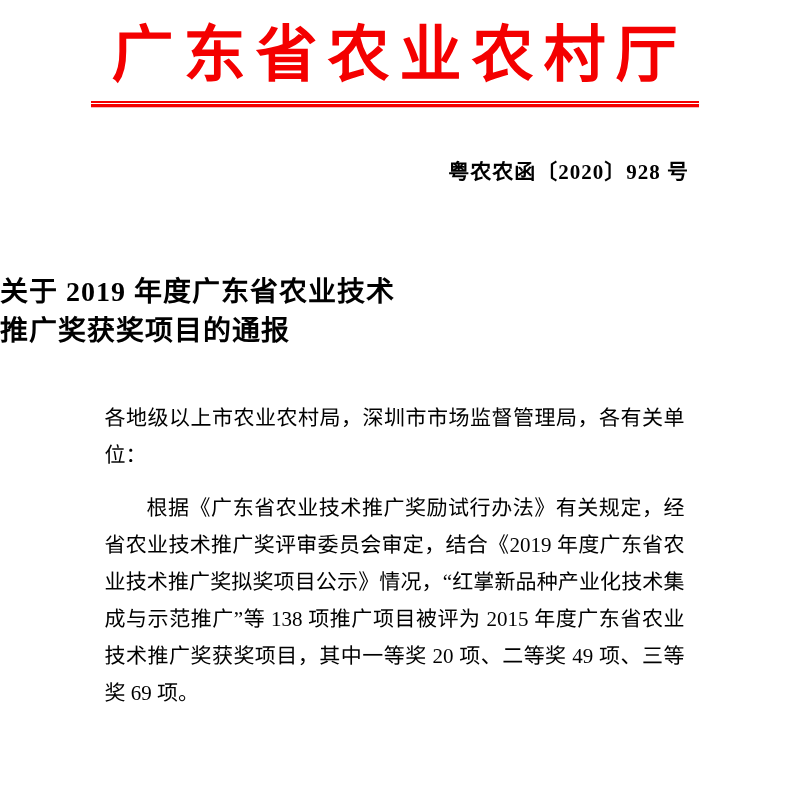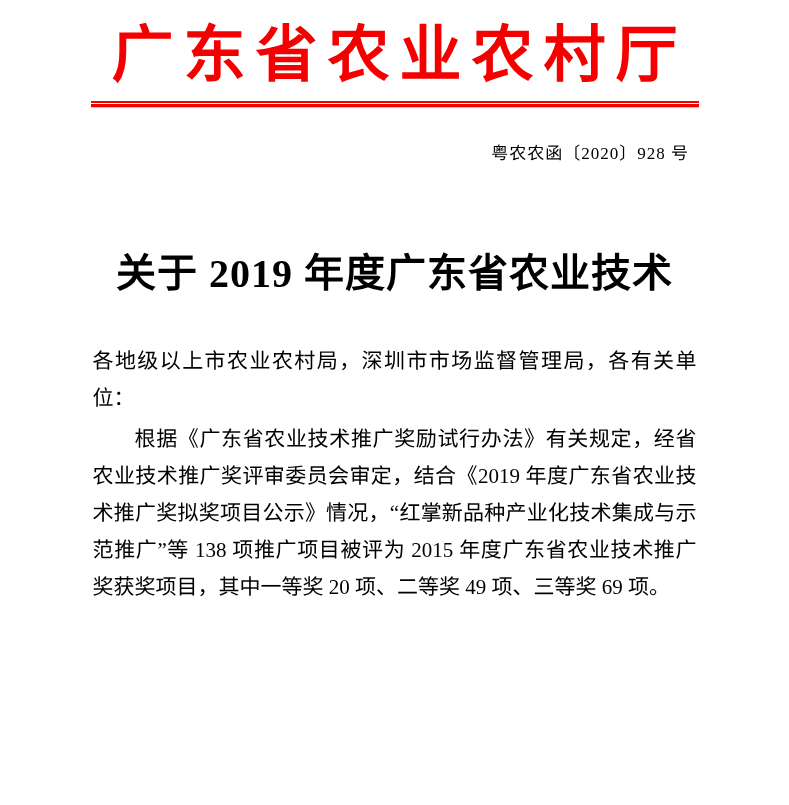--- a/index.html
+++ b/index.html
@@ -32,46 +32,46 @@
   .red-rule {
     width: 608px;
     margin: 9px auto 0 auto;
   }
   .red-rule .r-thin   { height: 2px; background: #f40000; }
   .red-rule .r-gap    { height: 1px; background: #ffffff; }
   .red-rule .r-thick  { height: 3px; background: #f40000; }
   .red-rule .r-light  { height: 1px; background: #f7b8b8; }
   
   .doc-number {
-    margin-top: 32px;
+    margin-top: 50px;
     padding-right: 100px;
     text-align: right;
-    font-size: 17px;
+    font-size: 21px;
     line-height: 28px;
     letter-spacing: 1px;
     white-space: nowrap;
+    font-weight: bold;
   }
   
   .doc-title {
     margin: 86px 0 0 0;
-    text-align: center;
-    font-size: 40px;
+    font-size: 28px;
     line-height: 39px;
     font-weight: 700;
     letter-spacing: 1px;
   }
   
   .doc-body {
     width: 612px;
     margin: 50px auto 0 auto;
     font-size: 21px;
     line-height: 37px;
     text-align: justify;
   }
-  .doc-body p { margin: 4px; }
+  .doc-body p { margin: 16px; }
   .doc-body p.indent { text-indent: 2em; }
 </style>
 </head>
 <body>
 
 <div class="page">
 
   <div class="letterhead">
     <div class="agency-name">广东省农业农村厅</div>
     <div class="red-rule">
@@ -79,20 +79,21 @@
       <div class="r-gap"></div>
       <div class="r-thick"></div>
       <div class="r-light"></div>
     </div>
   </div>
 
   <div class="doc-number">粤农农函〔2020〕928 号</div>
 
   <h1 class="doc-title">
     <span>关于 2019 年度广东省农业技术</span><br>
+    <span>推广奖获奖项目的通报</span>
   </h1>
 
   <div class="doc-body">
     <p class="salutation">各地级以上市农业农村局，深圳市市场监督管理局，各有关单位：</p>
     <p class="indent">根据《广东省农业技术推广奖励试行办法》有关规定，经省农业技术推广奖评审委员会审定，结合《2019 年度广东省农业技术推广奖拟奖项目公示》情况，“红掌新品种产业化技术集成与示范推广”等 138 项推广项目被评为 2015 年度广东省农业技术推广奖获奖项目，其中一等奖 20 项、二等奖 49 项、三等奖 69 项。</p>
   </div>
 
 </div>
 
 </body></html>

